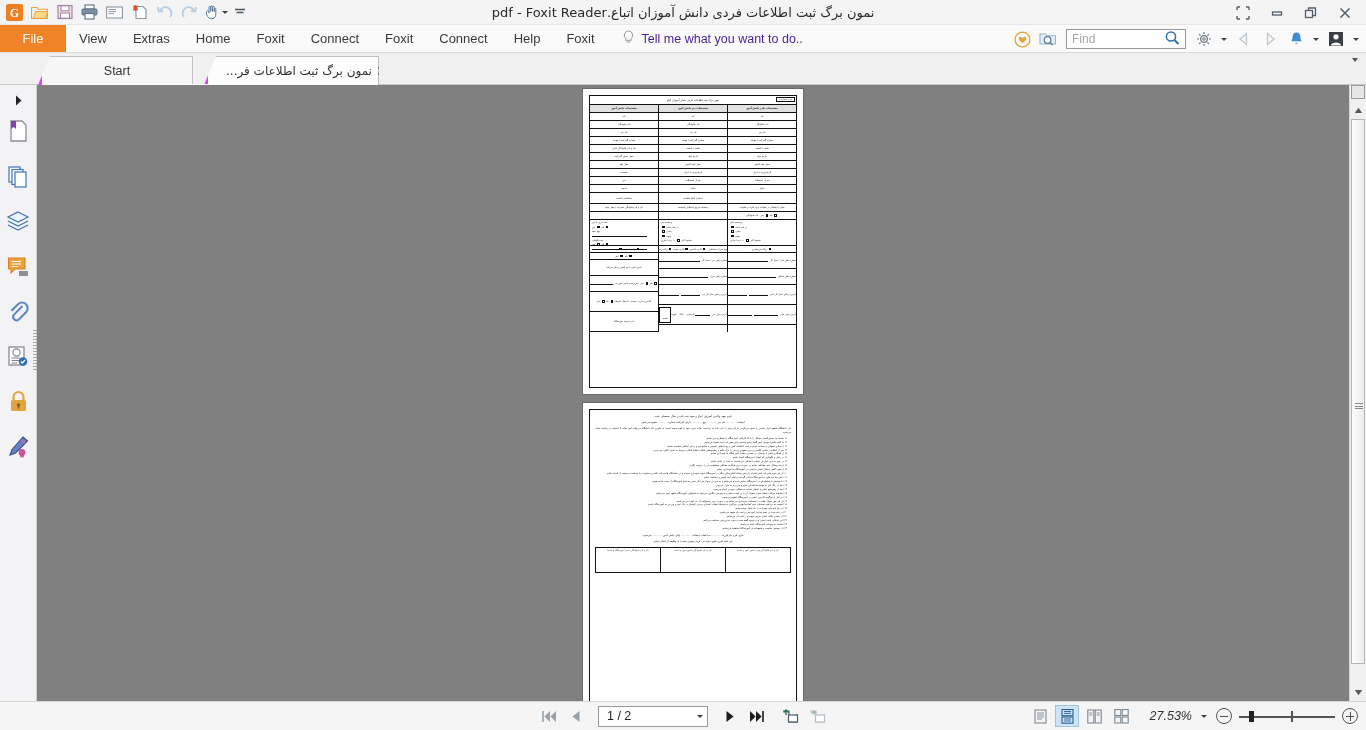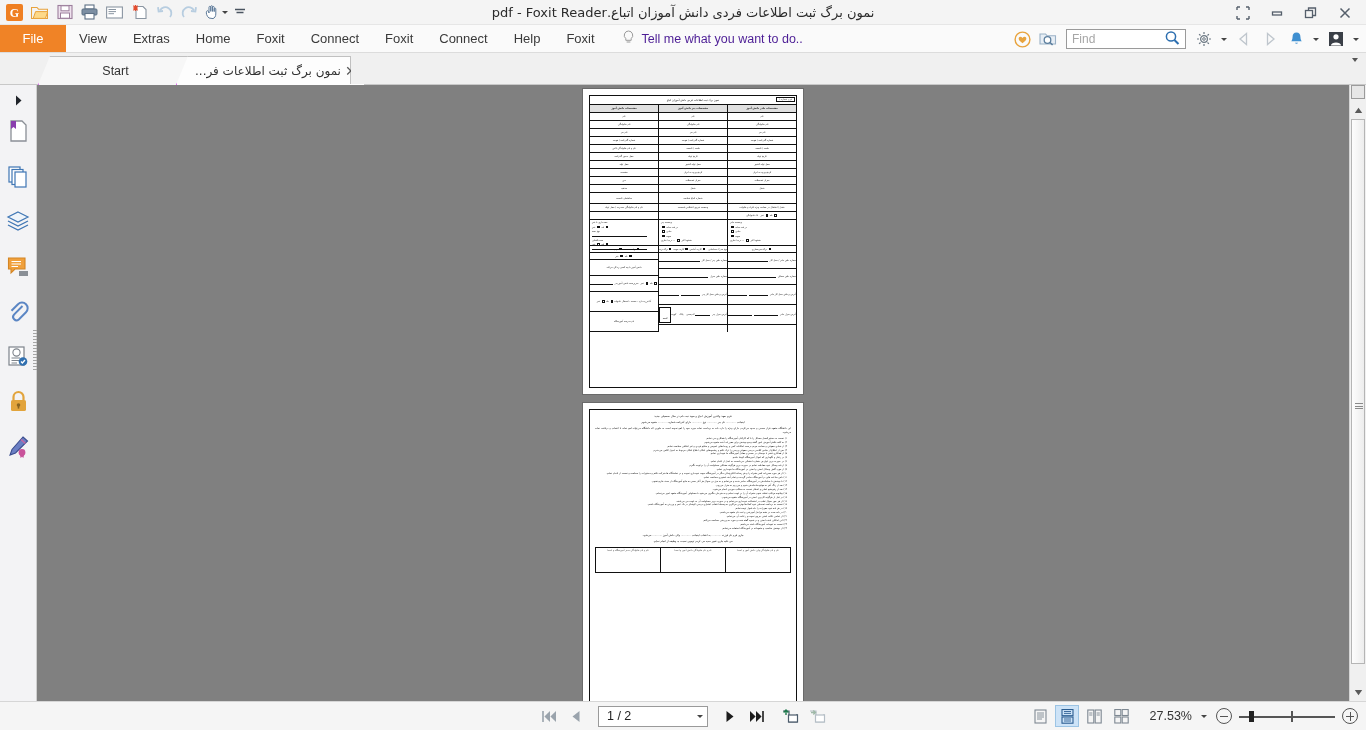--- a/index.html
+++ b/index.html
@@ -71,26 +71,26 @@
 
   
   .tabstrip {
     position:absolute; top:53px; left:0; width:1366px; height:32px;
     background:#f0f0f0; border-bottom:1px solid #c8c8c8;
   }
   .tab {
     position:absolute; top:3px; height:29px;
     background:#fcfcfc;
     display:flex; align-items:center; cursor:pointer;
-    border-left:1px solid #d946ef; border-right:1px solid #c0c0c0; border-top:1px solid #c0c0c0;
+    border-left:4px solid #d946ef; border-right:1px solid #c0c0c0; border-top:1px solid #c0c0c0;
   }
   .tab .tlabel { font-size:12.5px; color:#333; white-space:nowrap; }
   .tab-start { left:38px; width:155px; justify-content:center; background:#f7f7f7;
      clip-path: polygon(12px 0, 100% 0, 100% 100%, 0 100%); }
-  .tab-doc { left:176px; width:175px; background:#fdfdfd;
+  .tab-doc { left:204px; width:175px; background:#fdfdfd;
      clip-path: polygon(12px 0, 100% 0, 100% 100%, 0 100%); padding-left:18px; padding-right:6px;
      justify-content:space-between; }
   .tab-doc .tlabel { direction:rtl; font-family:"DejaVu Sans", sans-serif; font-size:12px; }
   .tab-close { font-size:14px; color:#555; padding:0 4px; line-height:1; cursor:pointer; }
   .tabstrip-caret {
     position:absolute; right:8px; top:9px;
   }
   .tab-underline-active {
     position:absolute; left:188px; top:31px; width:176px; height:2px; background:#fdfdfd;
   }
@@ -192,21 +192,21 @@
   .sb-center { position:absolute; left:0; right:0; display:flex; align-items:center; justify-content:center; gap:5px; }
   .sb-btn { width:22px; height:22px; display:flex; align-items:center; justify-content:center; cursor:pointer; }
   .pagebox {
     width:110px; height:21px; border:1px solid #9a9a9a; background:#fff;
     display:flex; align-items:center; justify-content:space-between; padding:0 4px 0 8px;
     font-size:12.5px; color:#222; margin:0 6px; cursor:text;
   }
   .sb-right { position:absolute; right:8px; display:flex; align-items:center; gap:3px; }
   .viewmode { width:24px; height:22px; display:flex; align-items:center; justify-content:center; cursor:pointer; }
   .viewmode.active { background:#cde3f7; border:1px solid #9cc4e4; }
-  .zoomval { font-size:12.5px; color:#333; margin:0 6px 0 10px; min-width:46px; text-align:right; }
+  .zoomval { font-size:12.5px; color:#333; margin:0 6px 0 10px; min-width:46px; text-align:right;font-style:italic; }
   .zslider { position:relative; width:96px; height:16px; margin:0 4px; cursor:pointer; }
   .ztrack { position:absolute; left:0; top:8px; width:96px; height:1.5px; background:#555; }
   .zthumb { position:absolute; left:10px; top:3px; width:5px; height:11px; background:#222; }
   .ztick { position:absolute; left:52px; top:3px; width:1.5px; height:11px; background:#555; }
   .zbtn { width:16px; height:16px; border:1.3px solid #555; border-radius:50%; position:relative; cursor:pointer; }
   .zbtn:before { content:''; position:absolute; left:3px; top:6.5px; width:8px; height:1.4px; background:#555; }
   .zbtn.plus:after { content:''; position:absolute; left:6.8px; top:3px; width:1.4px; height:9px; background:#555; }
 </style>
 </head>
 <body>

